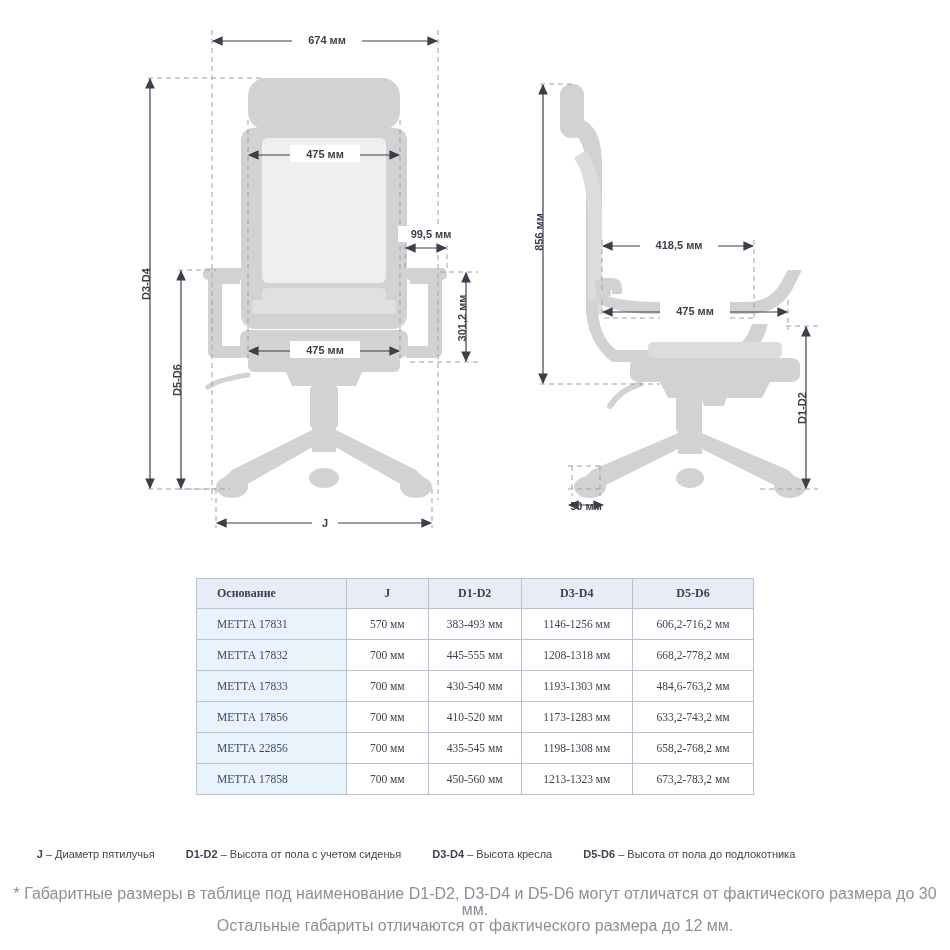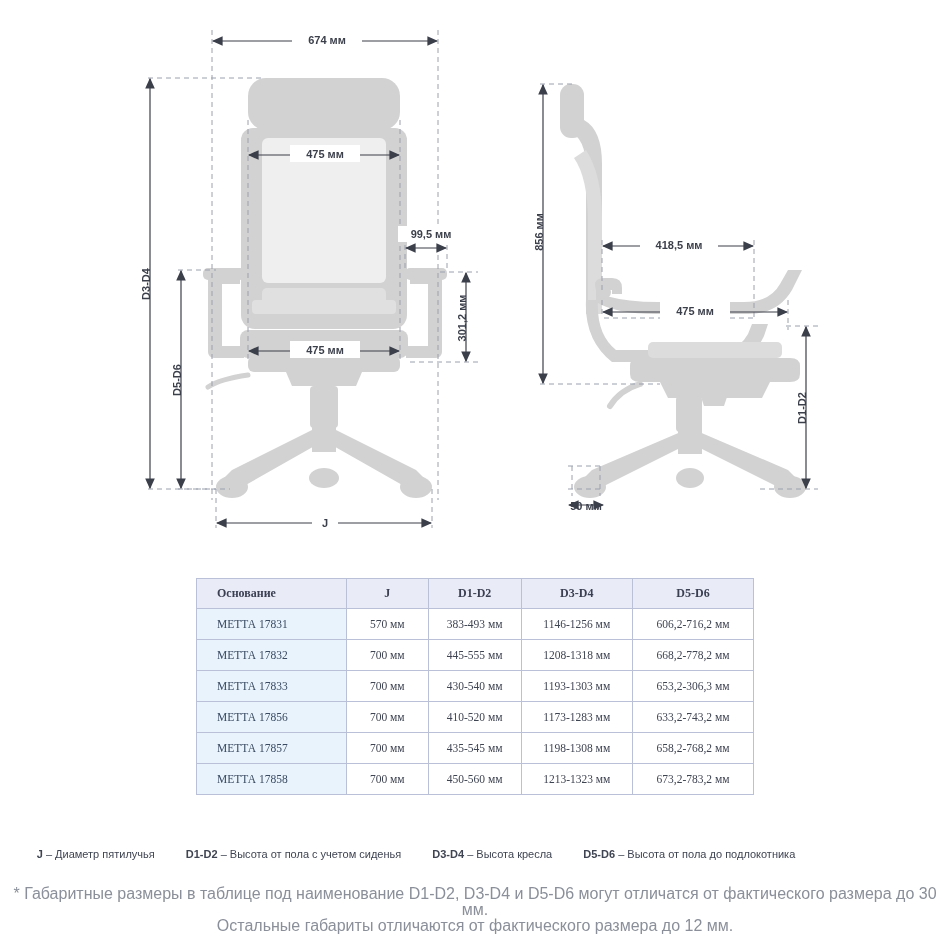--- a/index.html
+++ b/index.html
@@ -296,31 +296,31 @@
           <td class="jcol">700 мм</td>
           <td>445-555 мм</td>
           <td>1208-1318 мм</td>
           <td>668,2-778,2 мм</td>
         </tr>
         <tr>
           <td class="name">МЕТТА 17833</td>
           <td class="jcol">700 мм</td>
           <td>430-540 мм</td>
           <td>1193-1303 мм</td>
-          <td>653,2-306,3 мм</td>
+          <td>484,6-763,2 мм</td>
         </tr>
         <tr>
           <td class="name">МЕТТА 17856</td>
           <td class="jcol">700 мм</td>
           <td>410-520 мм</td>
           <td>1173-1283 мм</td>
           <td>633,2-743,2 мм</td>
         </tr>
         <tr>
-          <td class="name">МЕТТА 17857</td>
+          <td class="name">МЕТТА 22856</td>
           <td class="jcol">700 мм</td>
           <td>435-545 мм</td>
           <td>1198-1308 мм</td>
           <td>658,2-768,2 мм</td>
         </tr>
         <tr>
           <td class="name">МЕТТА 17858</td>
           <td class="jcol">700 мм</td>
           <td>450-560 мм</td>
           <td>1213-1323 мм</td>

